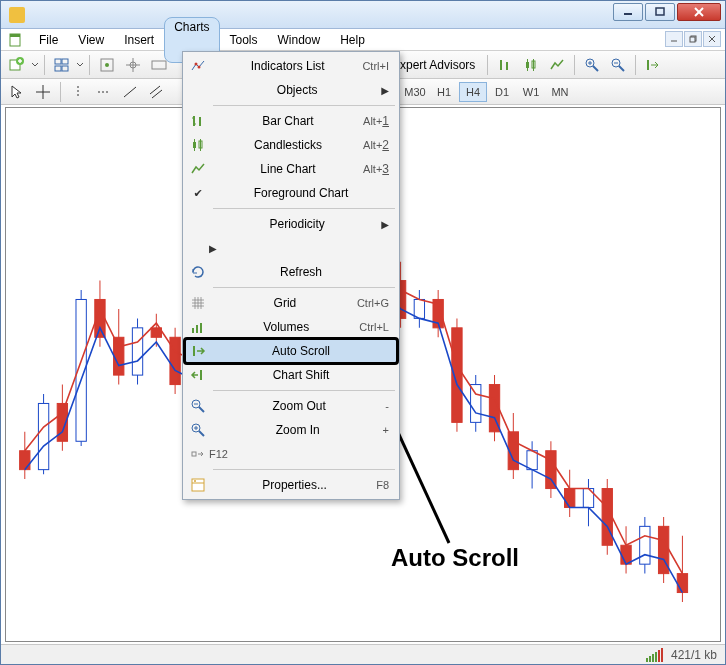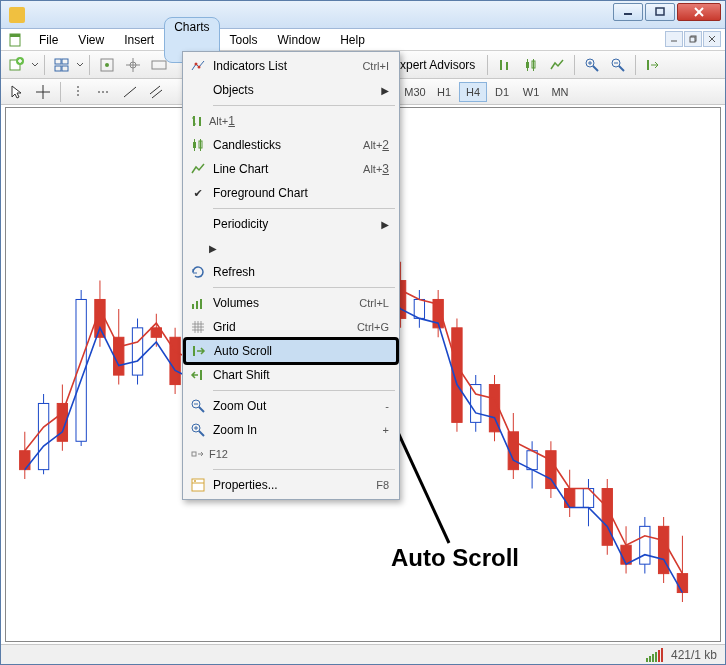--- a/index.html
+++ b/index.html
@@ -37,21 +37,21 @@
 .chart-area { position: absolute; top: 106px; left: 4px; right: 4px; bottom: 22px; border: 1px solid #888; background: #fff; overflow: hidden; }
 
 
 .statusbar { position: absolute; bottom: 0; left: 0; right: 0; height: 20px; background: #f0f0f0; border-top: 1px solid #c8c8c8; display: flex; align-items: center; justify-content: flex-end; padding-right: 8px; gap: 8px; font-size: 11px; color: #555;}
 .conn-bars { display: flex; align-items: flex-end; gap: 1px; }
 .conn-bars span { width: 2px; background: #5a9a3a; }
 .conn-bars span:nth-child(1){height:4px;} .conn-bars span:nth-child(2){height:6px;} .conn-bars span:nth-child(3){height:8px;} .conn-bars span:nth-child(4){height:10px;} .conn-bars span:nth-child(5){height:12px; background:#c83a2e;} .conn-bars span:nth-child(6){height:14px; background:#c83a2e;}
 
 
 .dropdown { position: absolute; top: 50px; left: 181px; width: 218px; background: #f3f3f3; border: 1px solid #9aa8b8; box-shadow: 2px 3px 6px rgba(0,0,0,0.3); z-index: 100; padding: 2px; }
-.dd-item { height: 24px; display: flex; align-items: center; padding: 0 8px 0 2px; cursor: pointer; position: relative; }
+.dd-item { height: 24px; display: flex; align-items: center; padding: 0 8px 0 2px; cursor: pointer; position: relative; text-align: center; }
 .dd-item.highlight { background: #c8ddf2; border: 1px solid #7da9d8; border-radius: 2px; }
 .dd-item.selected-box { outline: 3px solid #000; outline-offset: -1px; }
 .dd-icon { width: 22px; display: flex; align-items: center; justify-content: center; }
 .dd-label { flex: 1; padding-left: 4px; }
 .dd-shortcut { color: #555; font-size: 11px; }
 .dd-arrow { font-size: 10px; color: #333; }
 .dd-sep { height: 1px; background: #c8c8c8; margin: 3px 2px 3px 28px; }
 .dd-check { font-size: 11px; color: #333; }
 
 
@@ -367,20 +367,21 @@
         <div class="dd-sep"></div>
         <div class="dd-item">
           <span class="dd-icon">
             <svg class="isvg" viewBox="0 0 16 16">
               <line x1="4" y1="3" x2="4" y2="13" stroke="#5a9a3a" stroke-width="2"></line>
               <line x1="2" y1="5" x2="4" y2="5" stroke="#5a9a3a"></line>
               <line x1="4" y1="11" x2="6" y2="11" stroke="#5a9a3a"></line>
               <line x1="10" y1="4" x2="10" y2="13" stroke="#5a9a3a" stroke-width="2"></line>
             </svg>
           </span>
+          <span class="dd-label">Bar Chart</span>
           <span class="dd-shortcut">Alt+<u>1</u></span>
         </div>
         <div class="dd-item">
           <span class="dd-icon">
             <svg class="isvg" viewBox="0 0 16 16">
               <rect x="3" y="5" width="3" height="6" fill="#5a9a3a"></rect>
               <line x1="4.5" y1="2" x2="4.5" y2="14" stroke="#5a9a3a"></line>
               <rect x="9" y="4" width="3" height="7" fill="none" stroke="#5a9a3a"></rect>
               <line x1="10.5" y1="2" x2="10.5" y2="14" stroke="#5a9a3a"></line>
             </svg>
@@ -419,36 +420,36 @@
               <path d="M3 8 A5 5 0 1 1 5 12" fill="none" stroke="#3a6aaa" stroke-width="1.5"></path>
               <path d="M3 5 L3 9 L7 9" fill="none" stroke="#3a6aaa"></path>
             </svg>
           </span>
           <span class="dd-label">Refresh</span>
         </div>
         <div class="dd-sep"></div>
         <div class="dd-item">
           <span class="dd-icon">
             <svg class="isvg" viewBox="0 0 16 16">
+              <path d="M2 5 H14 M2 8 H14 M2 11 H14 M5 2 V14 M8 2 V14 M11 2 V14" stroke="#888" stroke-width="0.8"></path>
+            </svg>
+          </span>
+          <span class="dd-label">Grid</span>
+          <span class="dd-shortcut">Ctrl+G</span>
+        </div>
+        <div class="dd-item">
+          <span class="dd-icon">
+            <svg class="isvg" viewBox="0 0 16 16">
               <rect x="2" y="9" width="2" height="5" fill="#5a9a3a"></rect>
               <rect x="6" y="6" width="2" height="8" fill="#5a9a3a"></rect>
               <rect x="10" y="4" width="2" height="10" fill="#5a9a3a"></rect>
             </svg>
           </span>
           <span class="dd-label">Volumes</span>
           <span class="dd-shortcut">Ctrl+L</span>
-        </div>
-        <div class="dd-item">
-          <span class="dd-icon">
-            <svg class="isvg" viewBox="0 0 16 16">
-              <path d="M2 5 H14 M2 8 H14 M2 11 H14 M5 2 V14 M8 2 V14 M11 2 V14" stroke="#888" stroke-width="0.8"></path>
-            </svg>
-          </span>
-          <span class="dd-label">Grid</span>
-          <span class="dd-shortcut">Ctrl+G</span>
         </div>
         <div class="dd-item highlight selected-box">
           <span class="dd-icon">
             <svg class="isvg" viewBox="0 0 16 16">
               <line x1="3" y1="3" x2="3" y2="13" stroke="#5a9a3a" stroke-width="2"></line>
               <path d="M6 8 L12 8 M10 5 L13 8 L10 11" fill="none" stroke="#5a9a3a" stroke-width="1.5"></path>
             </svg>
           </span>
           <span class="dd-label">Auto Scroll</span>
         </div>

